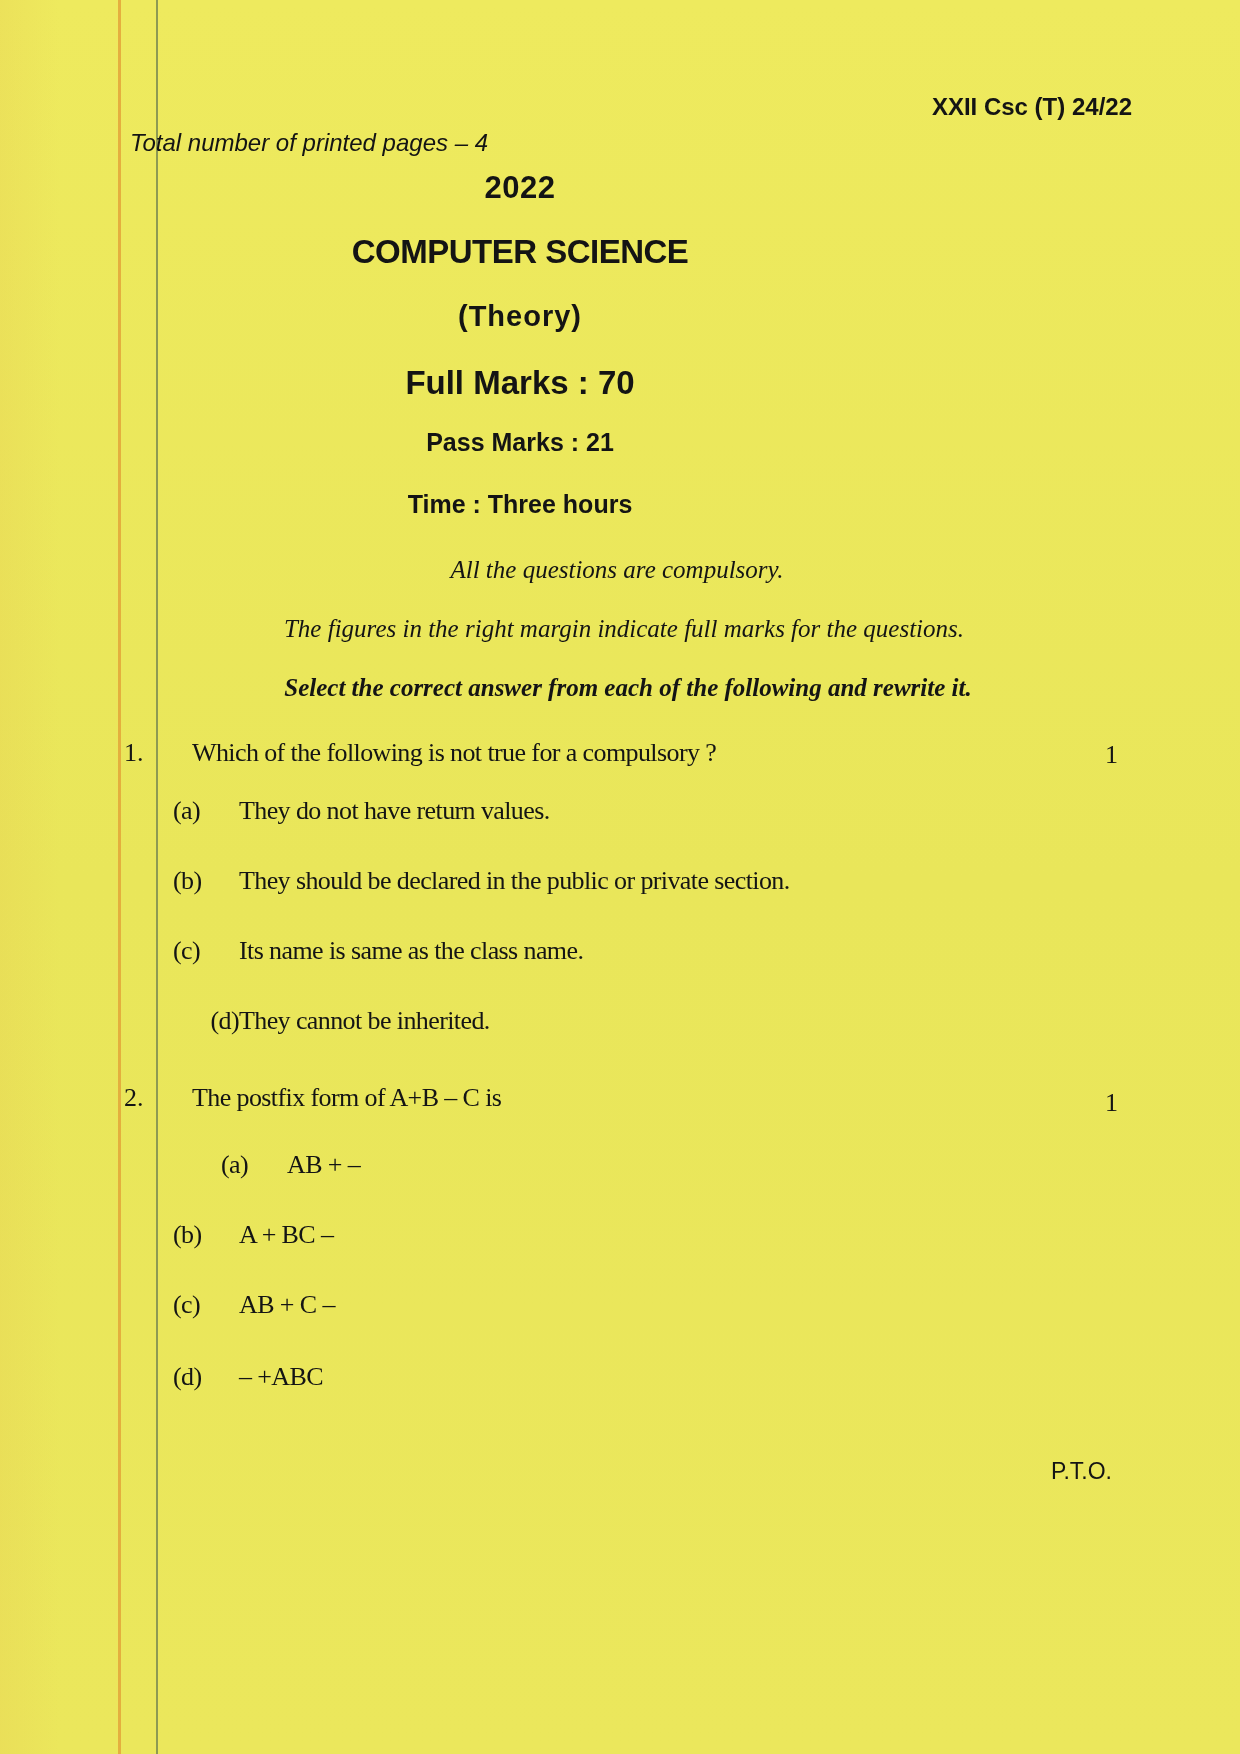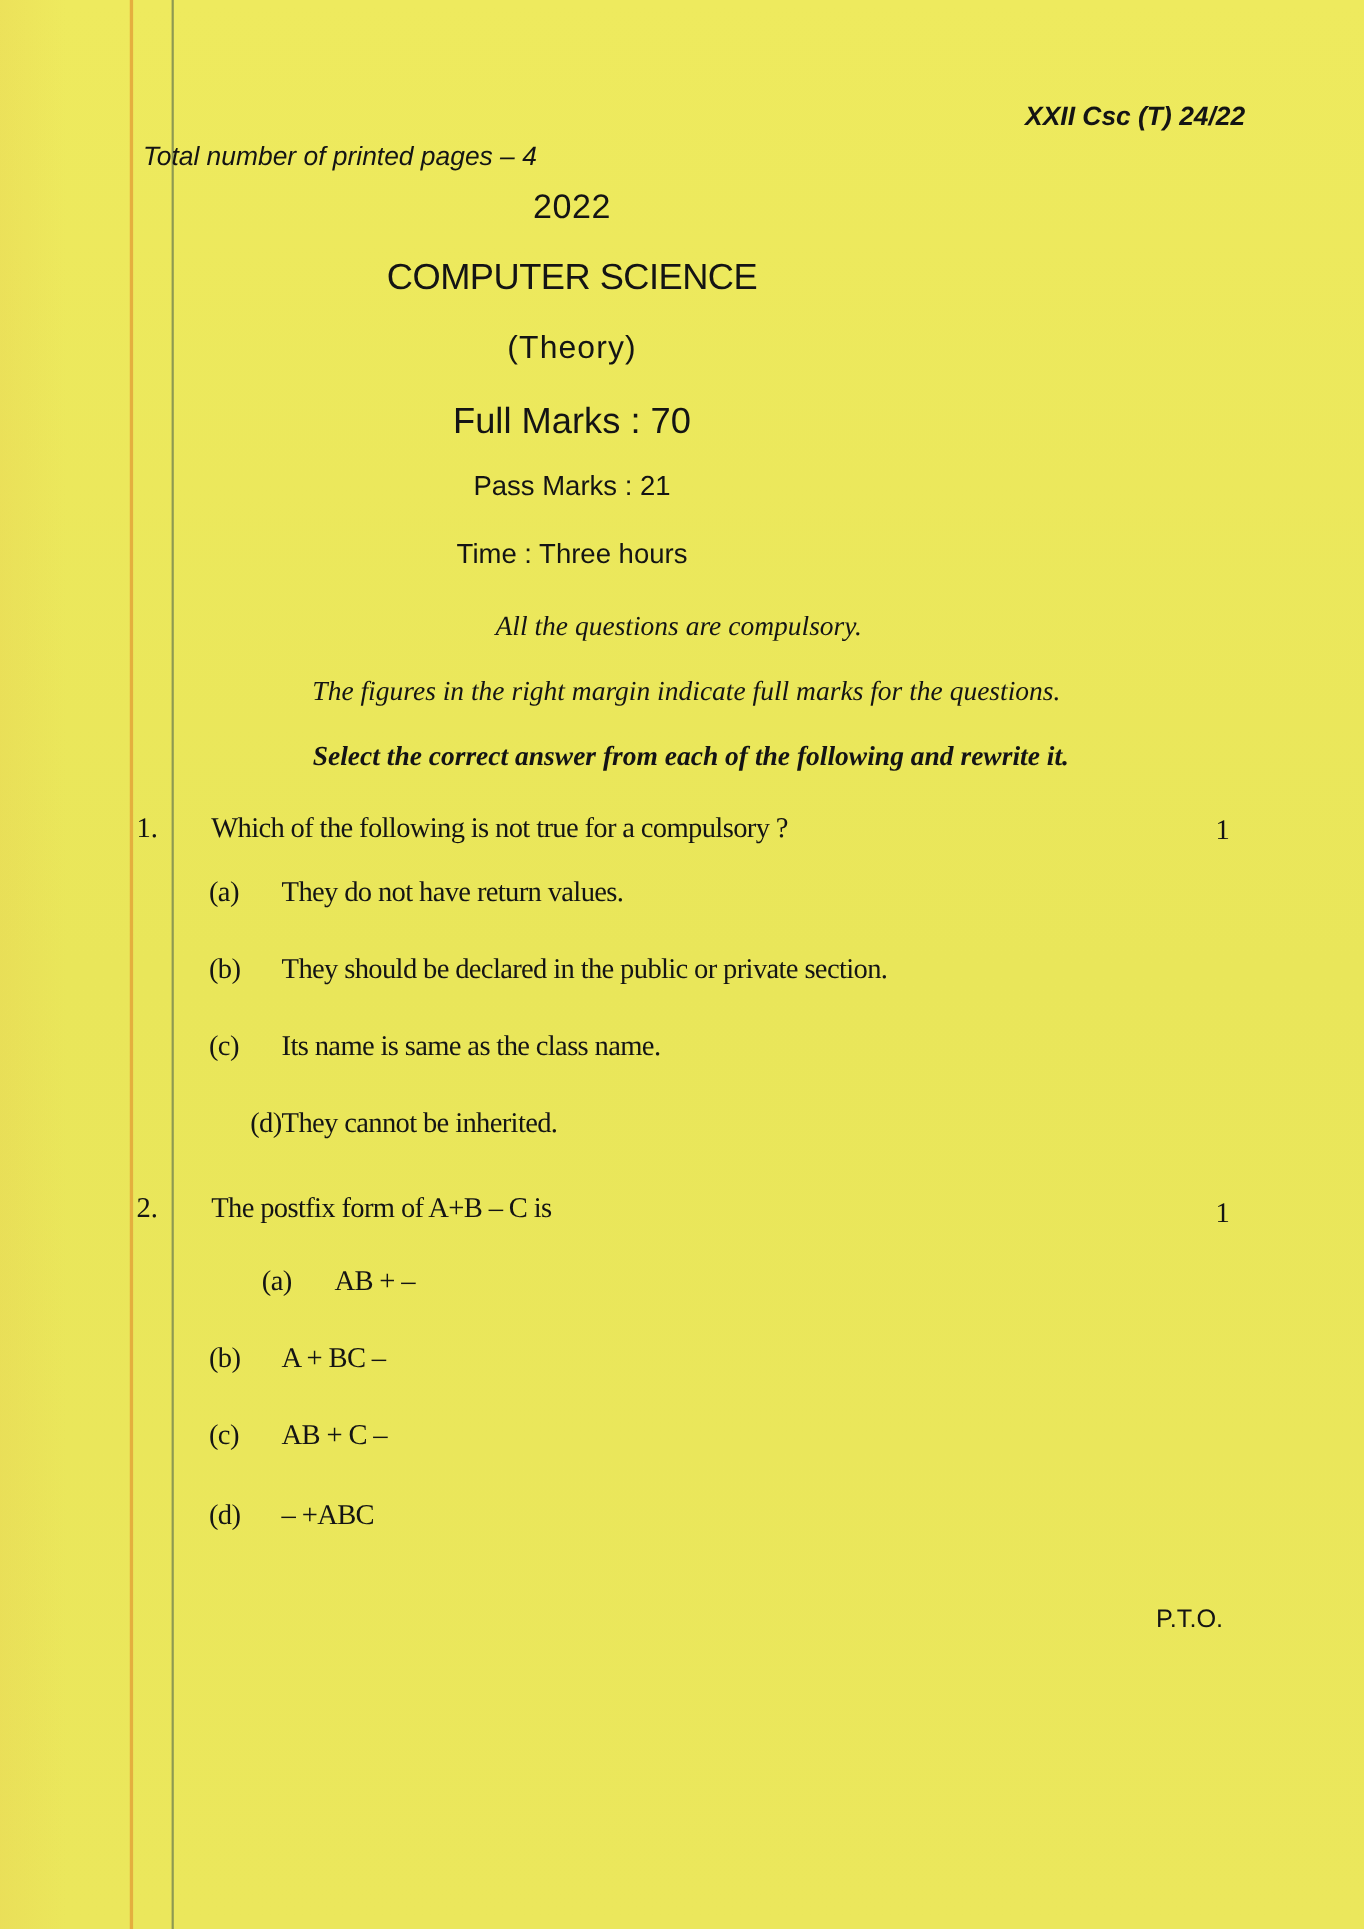--- a/index.html
+++ b/index.html
@@ -47,28 +47,27 @@
       font-size: 24px;
       font-style: italic;
       margin-top: 36px;
     }
     .header-right {
       position: absolute;
       right: 108px;
       top: 93px;
       font-size: 24px;
       font-weight: bold;
-      font-style: italic;
     }
     .center-line {
       position: absolute;
       left: 0;
       width: 1040px;
       text-align: center;
-      font-weight: normal;
+      font-weight: bold;
     }
     .year { top: 170px; font-size: 31px; letter-spacing: 0.5px; }
     .subject { top: 233px; font-size: 33px; letter-spacing: -0.5px; }
     .paper-type { top: 300px; font-size: 29px; letter-spacing: 1px; }
     .full-marks { top: 364px; font-size: 33px; }
     .pass-marks { top: 428px; font-size: 25px; }
     .time { top: 490px; font-size: 25px; }
 
     .instr {
       position: absolute;
@@ -93,21 +92,21 @@
       font-size: 26px;
       letter-spacing: -0.6px;
     }
     .q-marks {
       position: absolute;
       left: 1105px;
       font-size: 26px;
     }
     .opt {
       position: absolute;
-      left: 190px;
+      left: 173px;
       font-size: 26px;
       letter-spacing: -0.6px;
       white-space: nowrap;
     }
     .opt-label {
       display: inline-block;
       width: 66px;
     }
     .pto {
       position: absolute;

